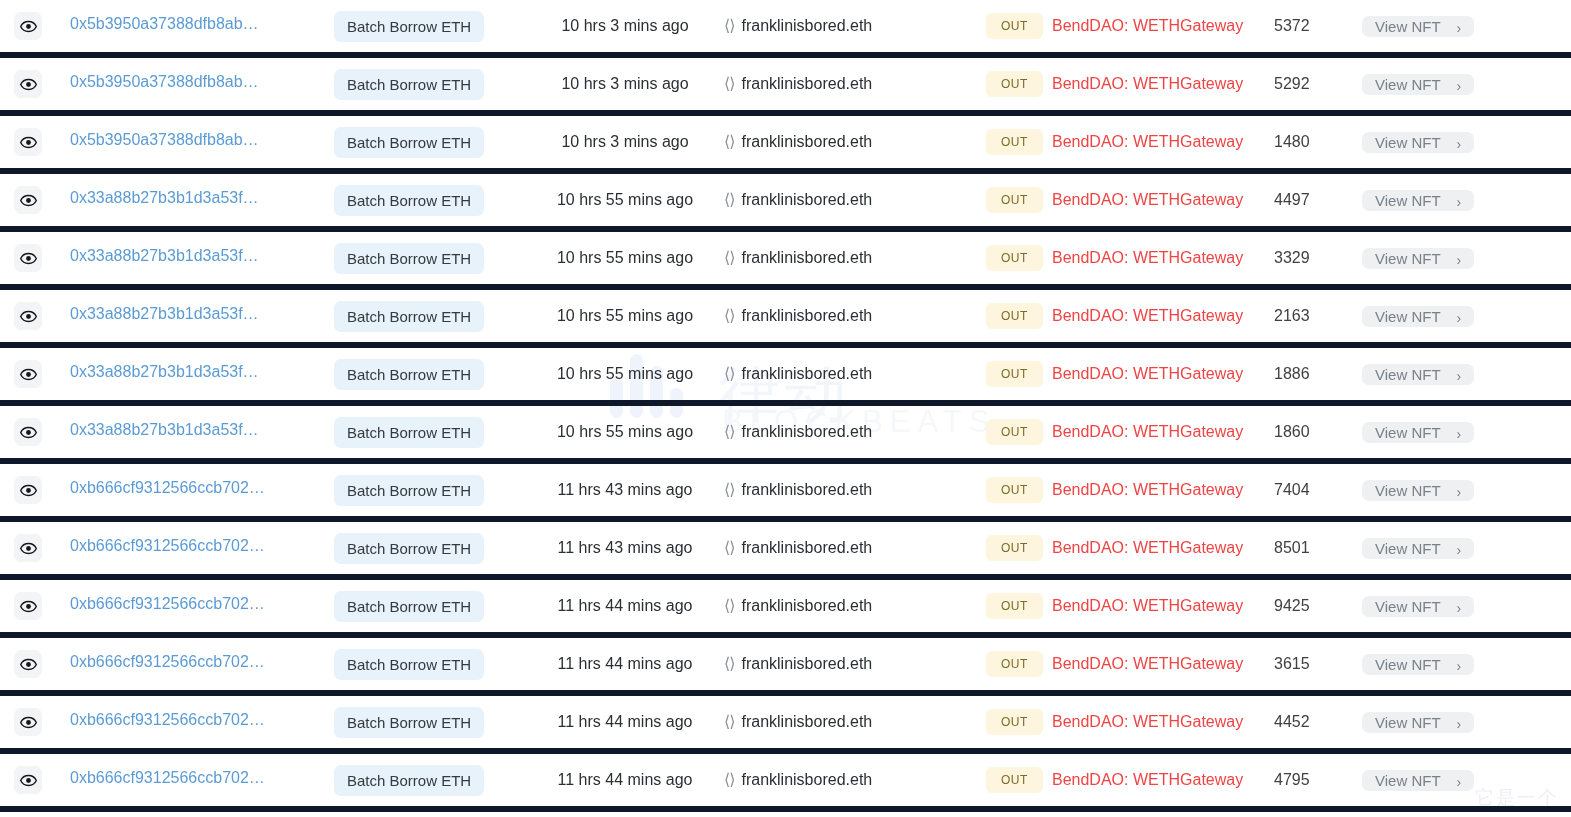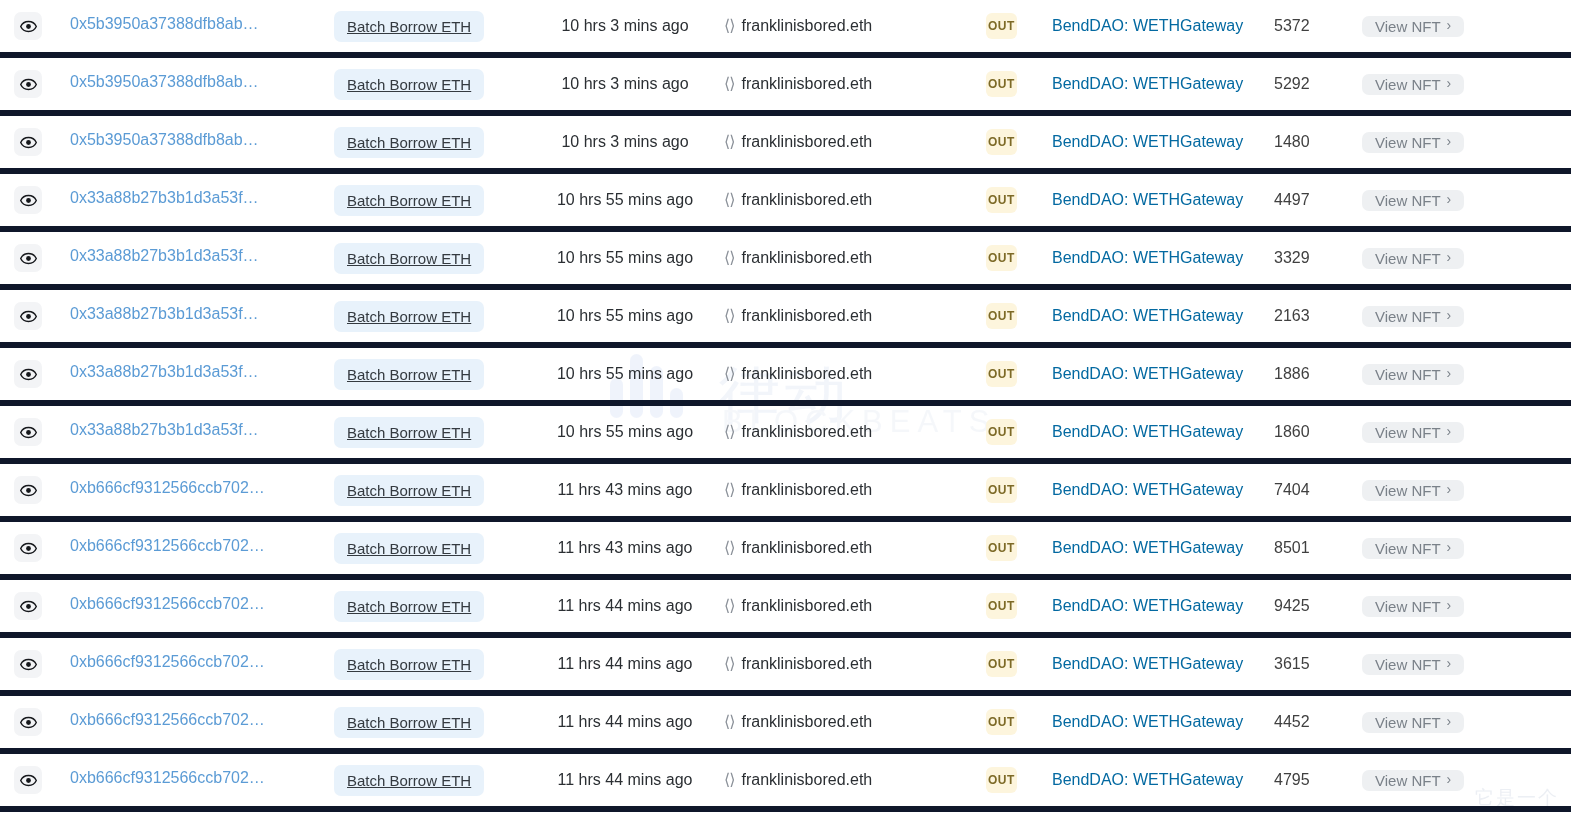--- a/index.html
+++ b/index.html
@@ -129,21 +129,20 @@
   
   .method-chip {
     display: inline-block;
     background: #e8f2fb;
     color: #343a40;
     font-size: 15px;
     padding: 7px 13px;
     border-radius: 7px;
     white-space: nowrap;
     cursor: pointer;
-    text-decoration: underline;
   }
 
   
   .age-text {
     color: #2b2f33;
     font-size: 16px;
     white-space: nowrap;
   }
 
   
@@ -160,51 +159,51 @@
     font-size: 16px;
     white-space: nowrap;
   }
 
   
   .dir-badge {
     display: inline-block;
     background: #fdf5dd;
     color: #7d6a27;
     font-size: 12px;
-    font-weight: bold;
+    font-weight: normal;
     letter-spacing: 0.5px;
-    padding: 6px 2px;
+    padding: 6px 15px;
     border-radius: 6px;
     white-space: nowrap;
   }
 
   
   .to-link {
-    color: #0369a1;
+    color: #ef4444;
     font-size: 16px;
     text-decoration: none;
     cursor: pointer;
     white-space: nowrap;
     margin-top: 46px;
   }
 
   
   .token-link {
     color: #404040;
     font-size: 16px;
     text-decoration: none;
     cursor: pointer;
     white-space: nowrap;
   }
 
   
   .view-btn {
     display: inline-flex;
-    align-items: flex-start;
-    gap: 6px;
+    align-items: flex-end;
+    gap: 16px;
     background: #eef0f2;
     color: #7a8189;
     font-size: 15px;
     padding: 2px 13px;
     border-radius: 7px;
     border: none;
     cursor: pointer;
     white-space: nowrap;
     font-family: "Liberation Sans", sans-serif;
   }

